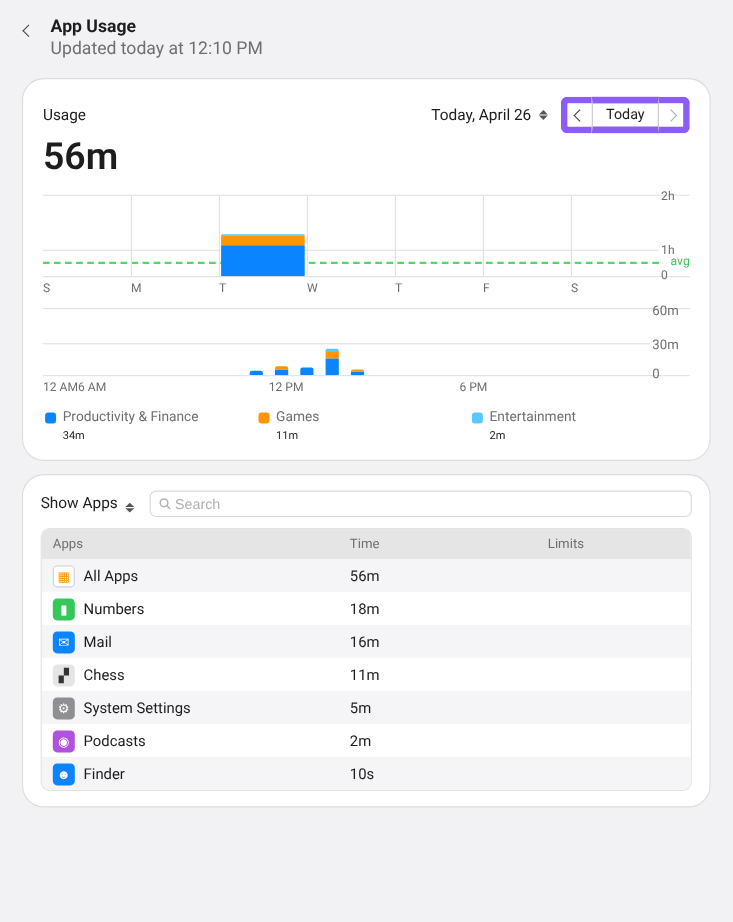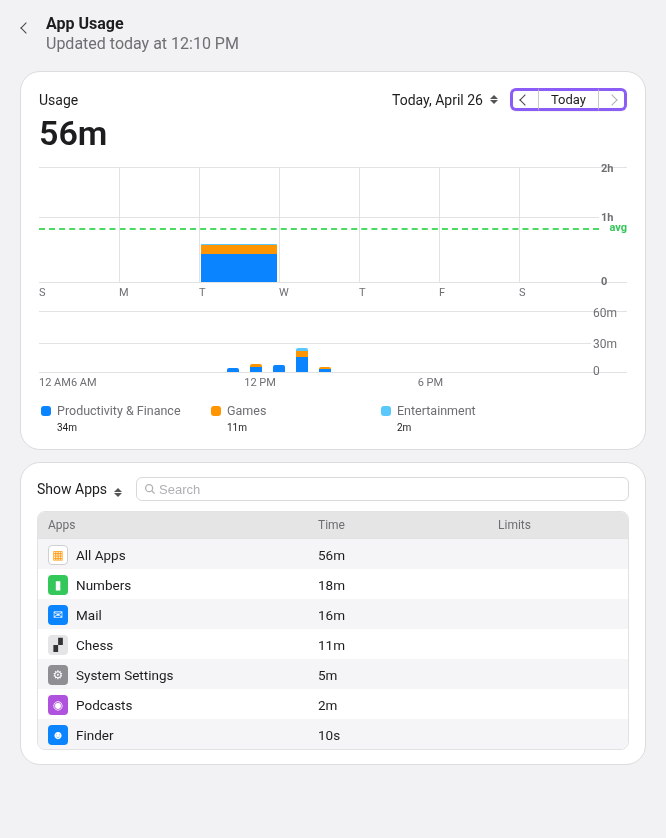--- a/index.html
+++ b/index.html
@@ -80,23 +80,23 @@
   }
   .stepper-icon span {
     width: 0; height: 0; border-left: 4px solid transparent; border-right: 4px solid transparent;
   }
   .stepper-icon .up { border-bottom: 4px solid #555; }
   .stepper-icon .down { border-top: 4px solid #555; }
   .nav-group {
     display: flex; align-items: center;
   }
   .nav-btn {
-    height: 23px;
+    height: 33px;
     background: #fff;
-    border: 3px solid #8b5cf6;
+    border: 6px solid #8b5cf6;
     display: inline-flex; align-items: center; justify-content: center;
     font-size: 13px;
     cursor: pointer;
     box-shadow: 0 0.5px 1px rgba(0,0,0,0.05);
   }
   .nav-btn.left { width: 28px; border-radius: 6px 0 0 6px; border-right: none; }
   .nav-btn.mid { padding: 0 12px; border-left: 1px solid #c9c9cc; border-right: 1px solid #c9c9cc;}
   .nav-btn.right { width: 28px; border-radius: 0 6px 6px 0; border-left: none; color: #b0b0b4;}
   .chev { width: 8px; height: 8px; border: solid #444; border-width: 0 1.5px 1.5px 0; display: inline-block; }
   .chev.left { transform: rotate(135deg); }
@@ -105,24 +105,23 @@
   .big-total {
     font-size: 34px;
     font-weight: 600;
     margin-top: 2px;
     margin-bottom: 14px;
   }
 
   
   .chart {
     position: relative;
-    height: 116px;
+    height: 75px;
     border-top: 1px solid var(--border-light);
     border-bottom: 1px solid var(--border-light);
-    font-weight: bold;
   }
   .chart .gridline {
     position: absolute; left: 0; right: 28px; height: 0;
     border-top: 1px solid var(--border-light);
   }
   .chart .vgrid {
     position: absolute; top: 0; bottom: 0; width: 0;
     border-left: 1px solid var(--border-light);
   }
   .chart .yaxis {
@@ -167,21 +166,21 @@
     display: flex; flex-direction: column-reverse;
   }
   .hxlabels {
     display: flex; font-size: 11px; color: var(--text-sec); margin-top: 3px;
   }
   .hxlabels span:first-child { flex: 0 0 auto; }
   .hxlabels span { flex: 1; }
 
   
   .legend {
-    display: flex; gap: 20px; margin-top: 14px; padding-left: 2px;
+    display: flex; gap: 44px; margin-top: 14px; padding-left: 2px;
   }
   .legend-col { min-width: 150px; }
   .legend-row { display: flex; align-items: center; gap: 6px; color: var(--text-sec); font-size: 12.5px;}
   .swatch { width: 10px; height: 10px; border-radius: 3px; }
   .legend-val { margin-top: 4px; padding-left: 16px; font-size: 10px; }
 
   
   .filter-row {
     display: flex; align-items: center; gap: 14px;
     margin-bottom: 10px;

